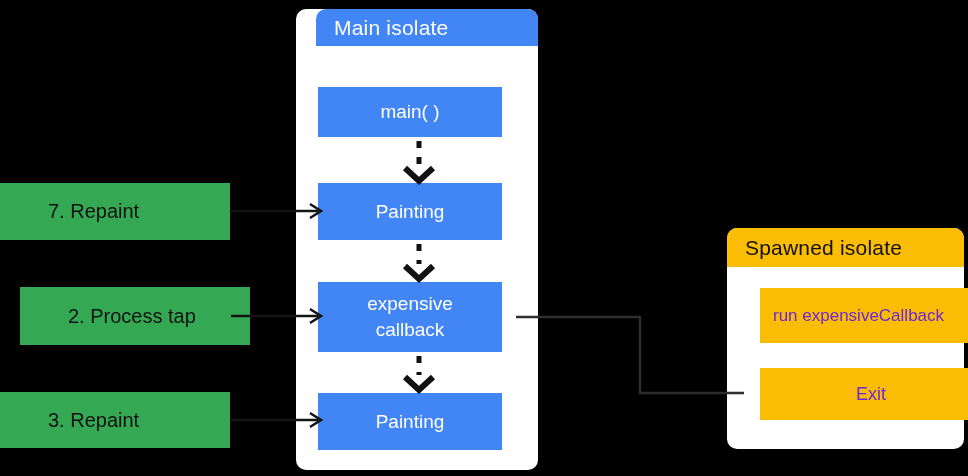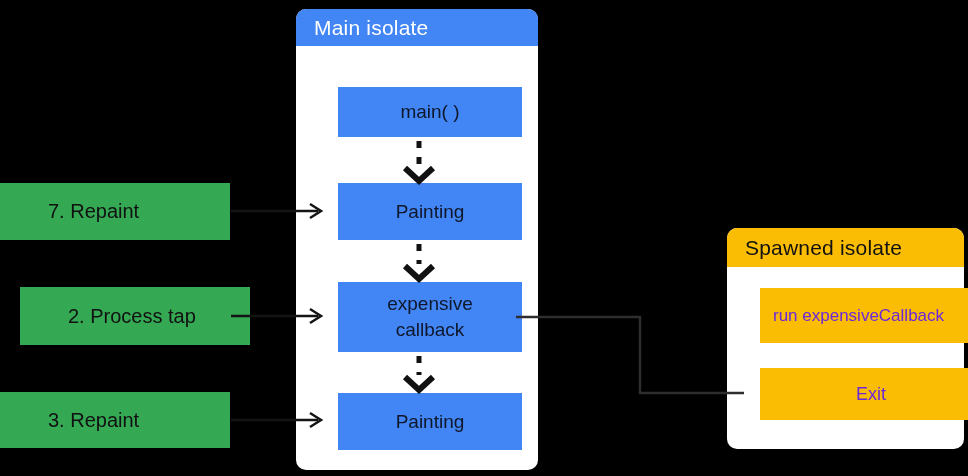--- a/index.html
+++ b/index.html
@@ -39,20 +39,21 @@
     align-items: center;
     padding-left: 18px;
     box-sizing: border-box;
     font-size: 21px;
     letter-spacing: 0.2px;
   }
   .main-isolate .isolate-header {
     height: 37px;
     background: #4285F4;
     color: #ffffff;
+    margin-left: 20px;
   }
   .spawned-isolate .isolate-header {
     height: 39px;
     background: #FBBC04;
     color: #111111;
   }
 
   
   .node {
     position: absolute;
@@ -60,24 +61,24 @@
     align-items: center;
     justify-content: center;
     text-align: center;
     box-sizing: border-box;
     z-index: 2;
     white-space: pre-line;
     font-size: 19px;
     line-height: 26px;
   }
   .node-blue {
-    left: 42px;
+    left: 22px;
     width: 184px;
     background: #4285F4;
-    color: #0f172a;
+    color: #ffffff;
   }
   .node-main      { top: 78px;  height: 50px; }
   .node-paint1    { top: 174px; height: 57px; }
   .node-expensive { top: 273px; height: 70px; }
   .node-paint2    { top: 384px; height: 57px; }
 
   .node-yellow {
     left: 33px;
     width: 222px;
     background: #FBBC04;

